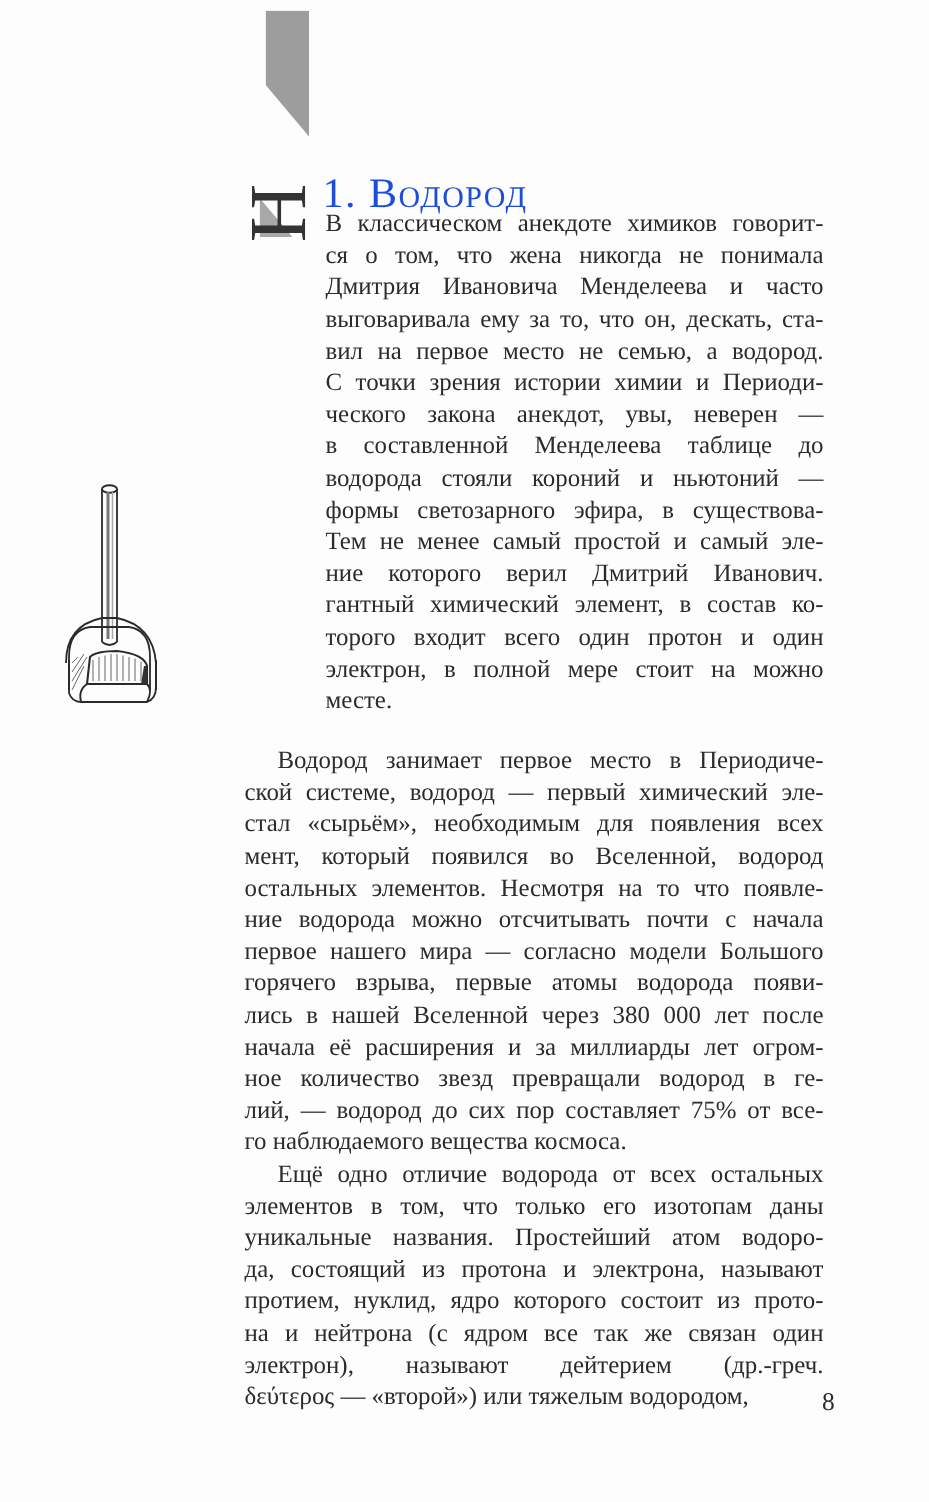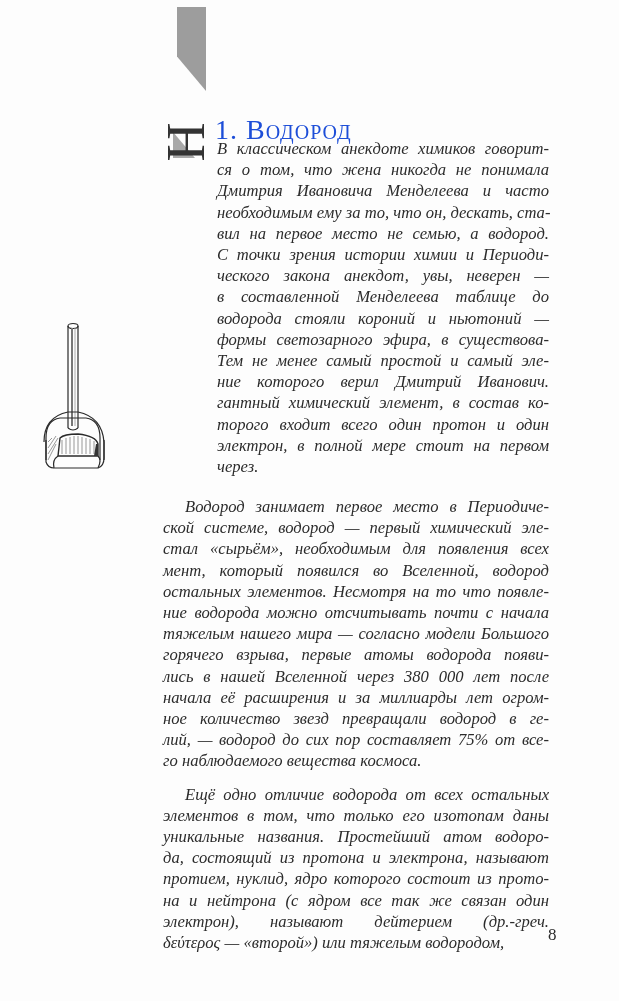--- a/index.html
+++ b/index.html
@@ -29,21 +29,21 @@
   }
   .dropcap {
     position: absolute; left: -2px; top: -4px; width: 48px; height: 48px;
     font-size: 54px; line-height: 48px; text-align: center; color: #333;
     transform: rotate(90deg);
   }
   .col {
     position: absolute; font-size: 16.6px; line-height: 21.2px;
     text-align: justify; color: #2b2b2b;
   }
-  .col p { margin: 0; font-style: italic; }
+  .col p { margin: 0; }
   .lead { left: 217px; top: 138px; width: 332px; }
   .main { left: 163px; top: 496px; width: 386px; }
   .main p { text-indent: 22px; }
   .line { display: block; text-align-last: justify; white-space: nowrap; }
   .line.last { text-align-last: left; }
   .illus { position: absolute; left: 38px; top: 320px; width: 100px; height: 150px; }
   .page-num {
     position: absolute; left: 548px; top: 925px; font-size: 17px; color: #2b2b2b;
   }
 </style>
@@ -60,33 +60,33 @@
 <div class="dropcap-wrap">
   <div class="dropcap-tri"></div>
   <div class="dropcap">Н</div>
 </div>
 
 <div class="col lead" id="lead">
     <p style="text-indent: 0px;">
       <span class="line">В классическом анекдоте химиков говорит-</span>
       <span class="line">ся о том, что жена никогда не понимала</span>
       <span class="line">Дмитрия Ивановича Менделеева и часто</span>
-      <span class="line">необходимым ему за то, что он, дескать, ста-</span>
+      <span class="line">выговаривала ему за то, что он, дескать, ста-</span>
       <span class="line">вил на первое место не семью, а водород.</span>
       <span class="line">С точки зрения истории химии и Периоди-</span>
       <span class="line">ческого закона анекдот, увы, неверен —</span>
       <span class="line">в составленной Менделеева таблице до</span>
       <span class="line">водорода стояли короний и ньютоний —</span>
       <span class="line">формы светозарного эфира, в существова-</span>
       <span class="line">Тем не менее самый простой и самый эле-</span>
       <span class="line">ние которого верил Дмитрий Иванович.</span>
       <span class="line">гантный химический элемент, в состав ко-</span>
       <span class="line">торого входит всего один протон и один</span>
-      <span class="line">электрон, в полной мере стоит на первом</span>
-      <span class="line last">через.</span>
+      <span class="line">электрон, в полной мере стоит на можно</span>
+      <span class="line last">месте.</span>
     </p>
   </div>
 
 <svg class="illus" viewBox="0 0 100 150">
   <g fill="none" stroke="#2a2a2a" stroke-width="1.2">
     <ellipse cx="35" cy="6" rx="5" ry="2.5" fill="#fff"></ellipse>
     <path d="M30 6 L30 108 M40 6 L40 108"></path>
     <path d="M34 8 L34 106" stroke="#777" stroke-width="2"></path>
     <path d="M37 8 L37 106" stroke="#aaa" stroke-width="1"></path>
     <path d="M30 108 Q35 112 40 108"></path>
@@ -105,30 +105,30 @@
 </svg>
 
 <div class="col main" id="main">
     <p style="text-indent: 0px;">
       <span class="line" style="padding-left: 22px;">Водород занимает первое место в Периодиче-</span>
       <span class="line">ской системе, водород — первый химический эле-</span>
       <span class="line">стал «сырьём», необходимым для появления всех</span>
       <span class="line">мент, который появился во Вселенной, водород</span>
       <span class="line">остальных элементов. Несмотря на то что появле-</span>
       <span class="line">ние водорода можно отсчитывать почти с начала</span>
-      <span class="line">тяжелым нашего мира — согласно модели Большого</span>
+      <span class="line">первое нашего мира — согласно модели Большого</span>
       <span class="line">горячего взрыва, первые атомы водорода появи-</span>
       <span class="line">лись в нашей Вселенной через 380 000 лет после</span>
       <span class="line">начала её расширения и за миллиарды лет огром-</span>
       <span class="line">ное количество звезд превращали водород в ге-</span>
       <span class="line">лий, — водород до сих пор составляет 75% от все-</span>
       <span class="line last">го наблюдаемого вещества космоса.</span>
     </p>
     <p style="text-indent: 0px;">
-      <span class="line" style="padding-left: 22px; margin-top: 12px;">Ещё одно отличие водорода от всех остальных</span>
+      <span class="line" style="padding-left: 22px;">Ещё одно отличие водорода от всех остальных</span>
       <span class="line">элементов в том, что только его изотопам даны</span>
       <span class="line">уникальные названия. Простейший атом водоро-</span>
       <span class="line">да, состоящий из протона и электрона, называют</span>
       <span class="line">протием, нуклид, ядро которого состоит из прото-</span>
       <span class="line">на и нейтрона (с ядром все так же связан один</span>
       <span class="line">электрон), называют дейтерием (др.-греч.</span>
       <span class="line last">δεύτερος — «второй») или тяжелым водородом,</span>
     </p>
   </div>
 

